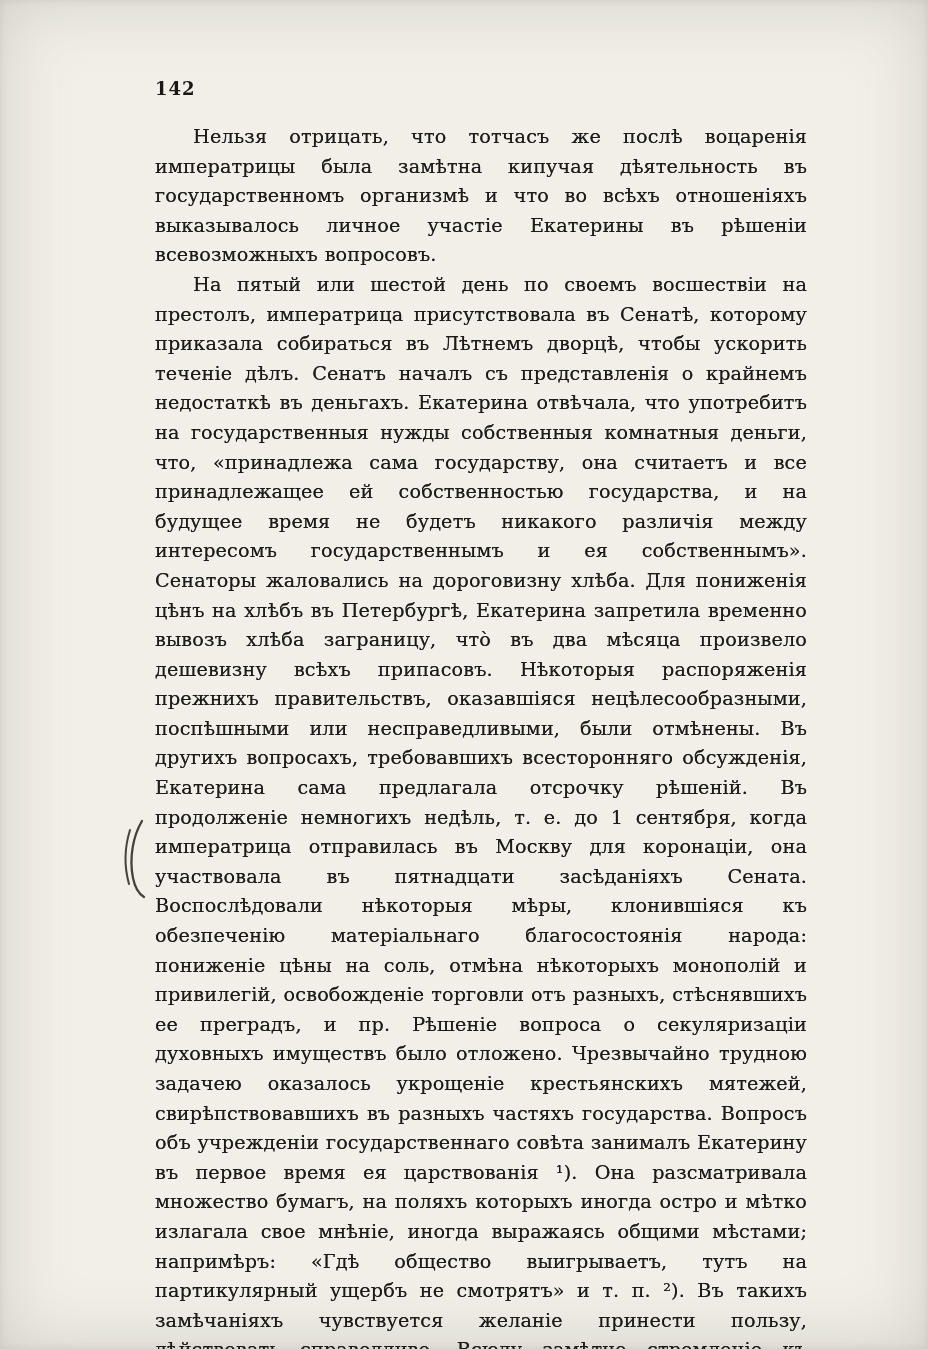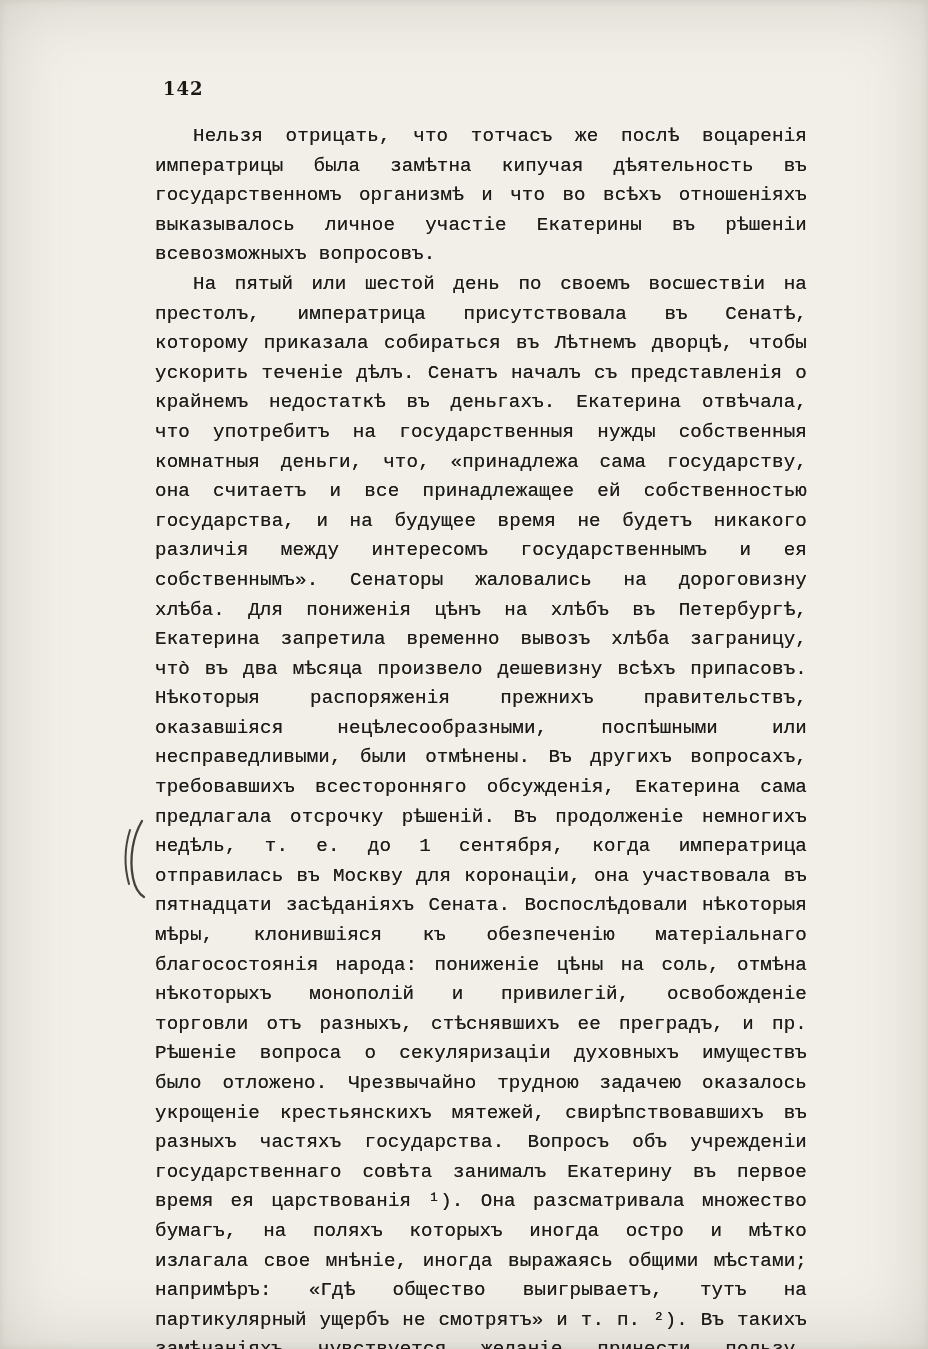--- a/index.html
+++ b/index.html
@@ -29,36 +29,36 @@
     position: relative;
     height: 24px;
     text-align: center;
     font-weight: bold;
     font-size: 16.5px;
     letter-spacing: 1.6px;
     color: #191815;
   }
   .page-number {
     position: absolute;
-    left: 8px;
+    left: 0;
     top: 0;
     font-size: 18px;
     letter-spacing: 1px;
   }
 
   .body-text {
     margin-top: 20px;
     font-size: 19.2px;
     line-height: 29.6px;
     text-align: justify;
     letter-spacing: 0.15px;
     word-spacing: 0.5px;
     text-shadow: 0 0 0.35px rgba(25, 23, 20, 0.75);
   }
-  .para { text-indent: 38px; font-family: Liberation Mono, monospace; }
+  .para { text-indent: 38px; }
 
   .margin-mark {
     position: absolute;
     left: 119px;
     top: 818px;
   }
 </style>
 </head>
 <body>
 

